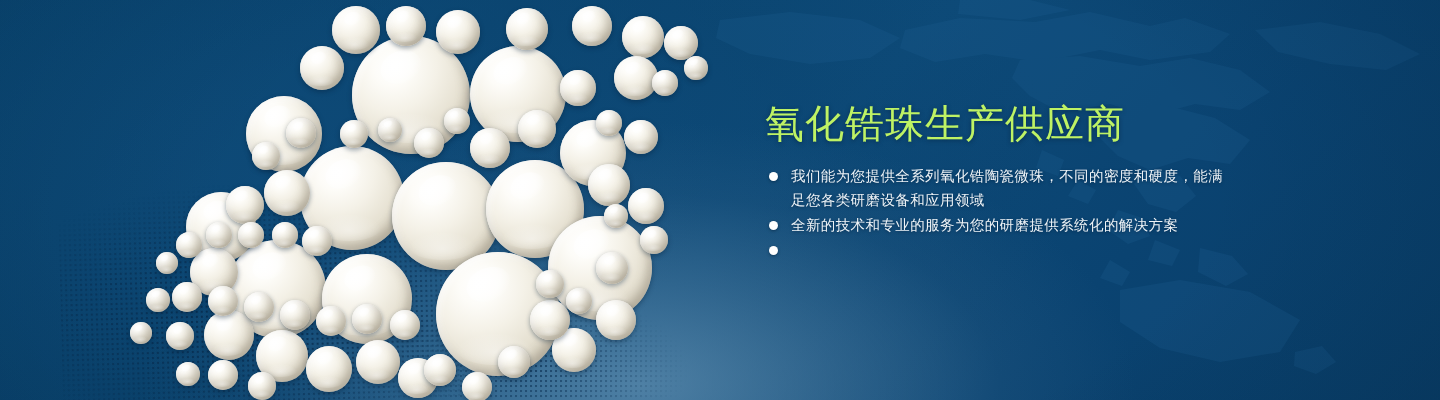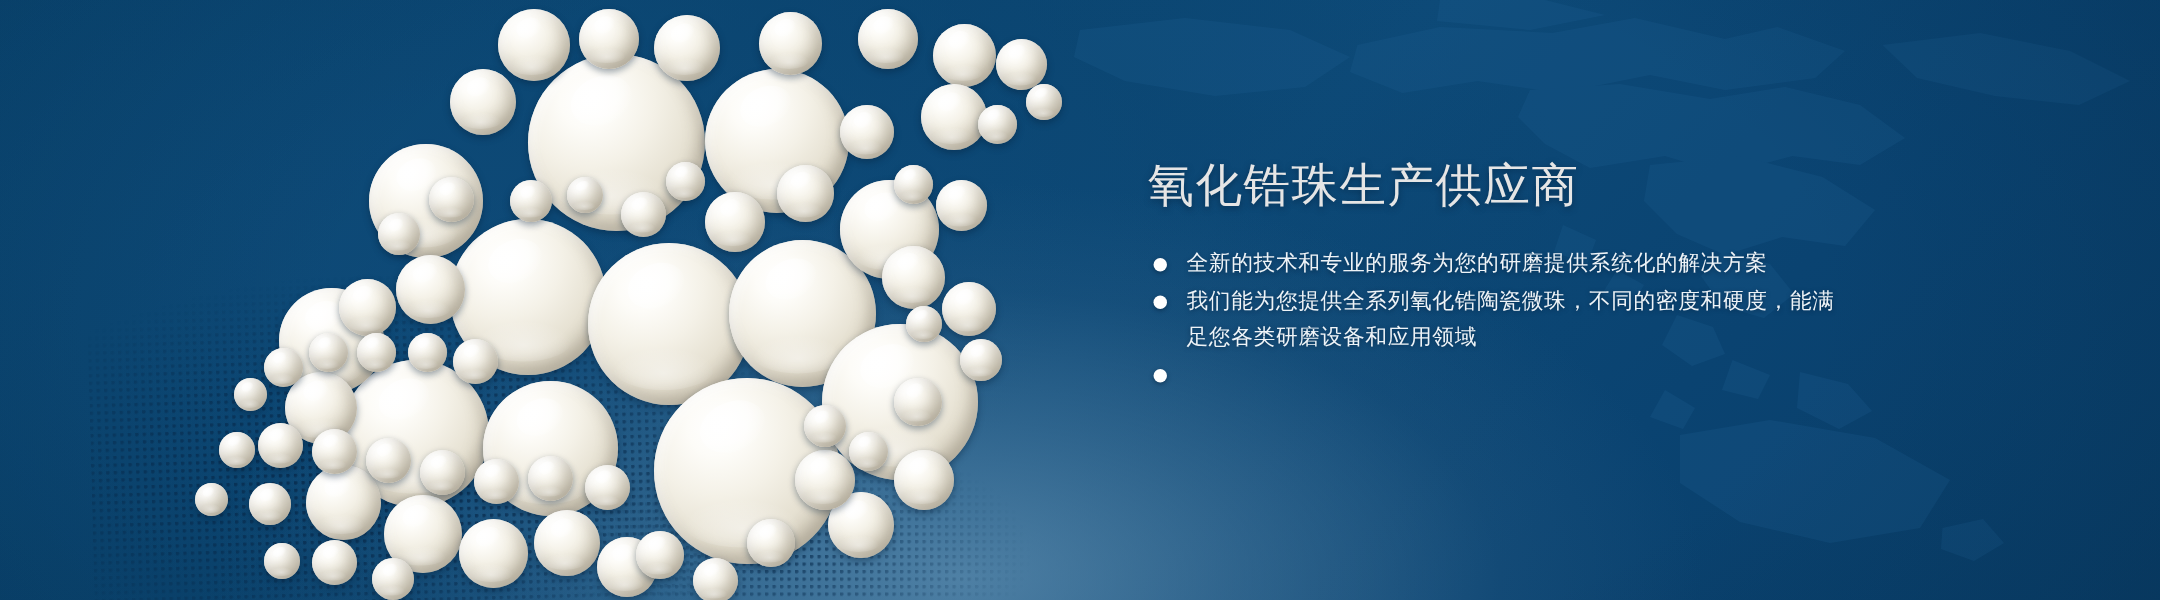--- a/index.html
+++ b/index.html
@@ -89,22 +89,22 @@
     background:radial-gradient(ellipse at 50% 60%, rgba(255,255,255,0.42) 0%, rgba(255,255,255,0) 72%);
   }
 
   
   .content{
     position:absolute;
     left:765px; top:104px;
     width:470px;
   }
   .headline{
-    color:#e5e5e5;
-    font-size:31px;
+    color:#bef264;
+    font-size:39px;
     line-height:40px;
     font-weight:400;
     letter-spacing:1px;
     text-shadow:0 1px 4px rgba(2,28,52,0.55);
     white-space:nowrap;
   }
   .bullets{
     margin-top:20px;
     list-style:none;
   }
@@ -235,25 +235,25 @@
     <span class="bead" style="left:536px; top:270px; width:28px; height:28px;"></span>
     <span class="bead" style="left:566px; top:288px; width:26px; height:26px;"></span>
   </div>
 
   <div class="content">
     <h1 class="headline">氧化锆珠生产供应商</h1>
 
     <ul class="bullets">
       <li class="bullet">
         <span class="dot"></span>
-        <span>全新的技术和专业的服务为您的研磨提供系统化的解决方案</span>
+        <span>我们能为您提供全系列氧化锆陶瓷微珠，不同的密度和硬度，能满足您各类研磨设备和应用领域</span>
       </li>
       <li class="bullet">
         <span class="dot"></span>
-        <span>我们能为您提供全系列氧化锆陶瓷微珠，不同的密度和硬度，能满足您各类研磨设备和应用领域</span>
+        <span>全新的技术和专业的服务为您的研磨提供系统化的解决方案</span>
       </li>
       <li class="bullet">
         <span class="dot"></span>
       </li>
     </ul>
   </div>
 
 </div>
 
 </body></html>

